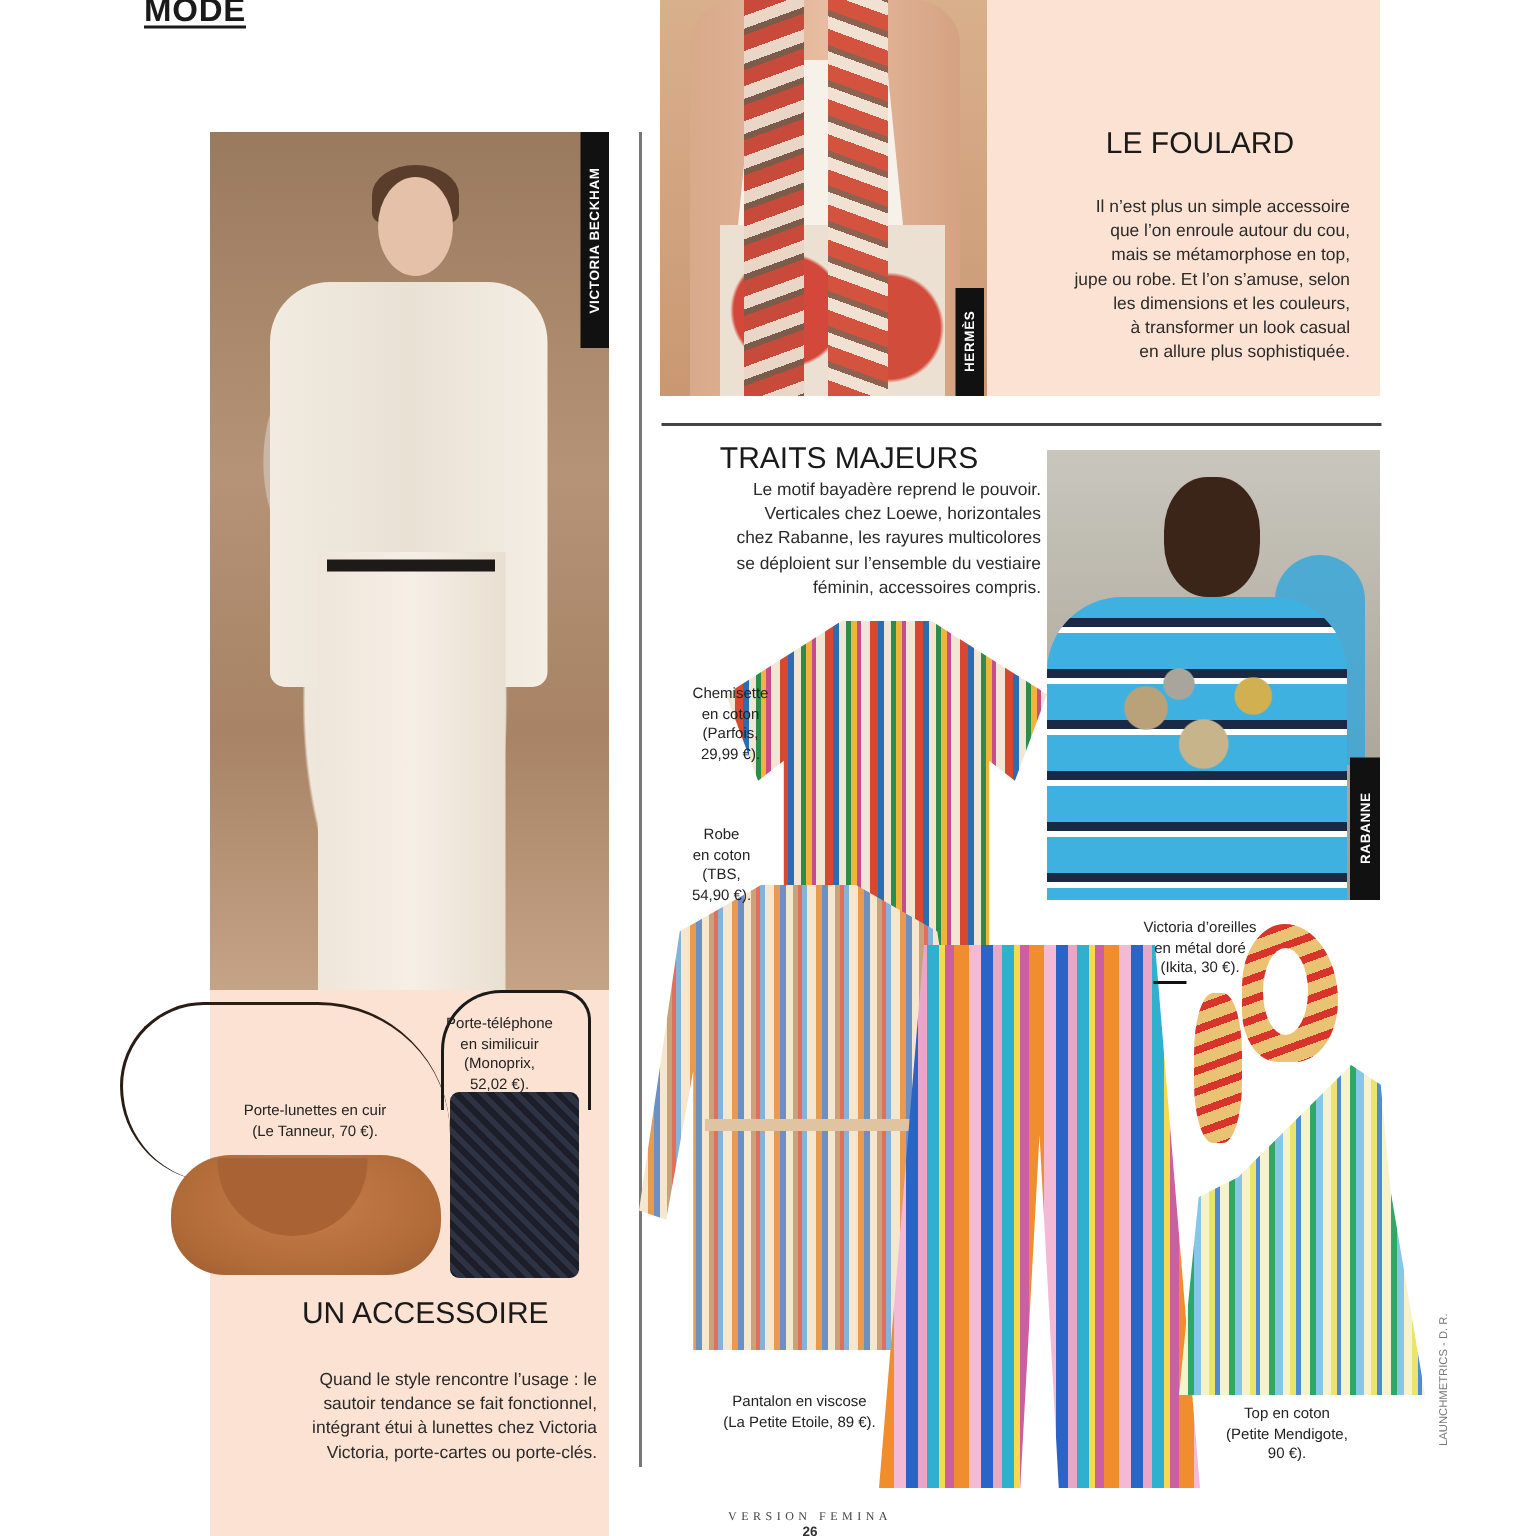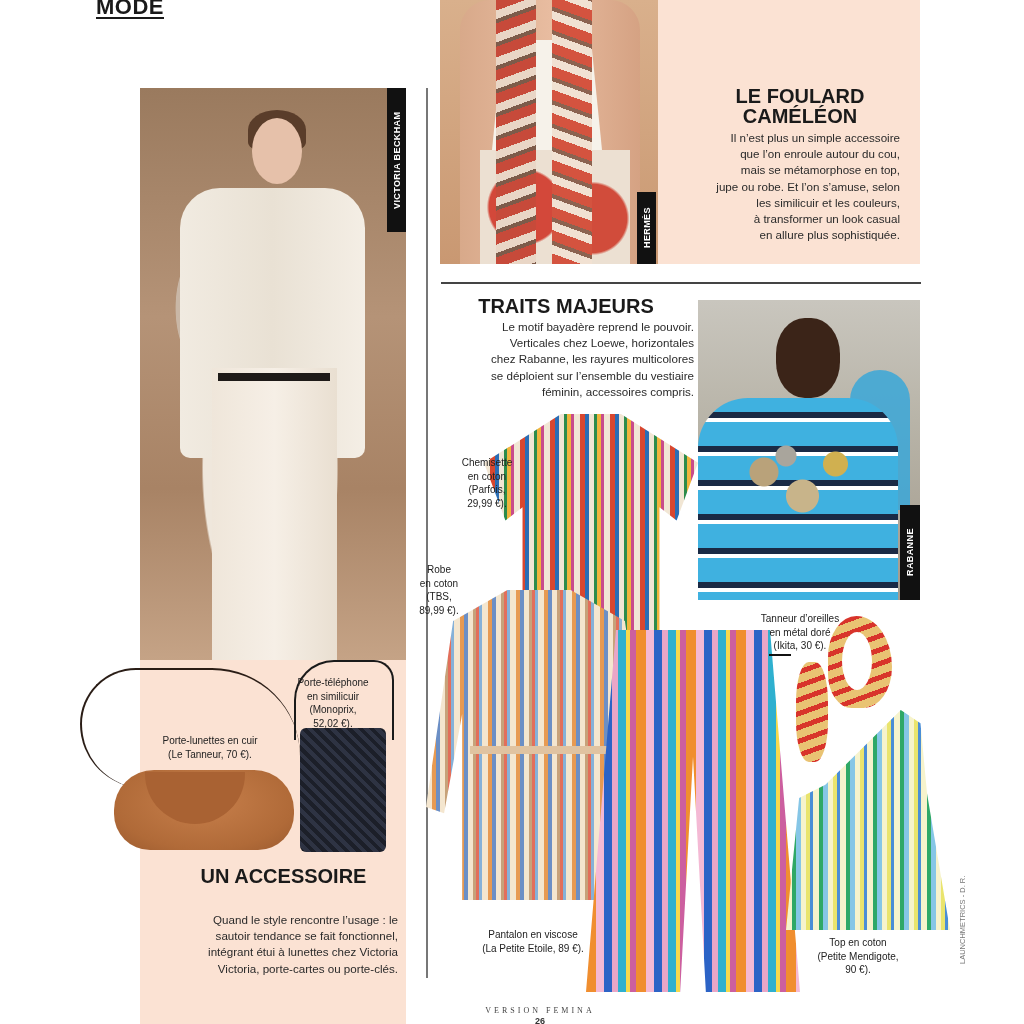--- a/index.html
+++ b/index.html
@@ -108,36 +108,36 @@
   .credit-tag {
     background: #111; color: #fff; font-size: 9px; font-weight: 700; letter-spacing: 0.4px;
     writing-mode: vertical-rl; transform: rotate(180deg);
     display: flex; align-items: center; justify-content: center;
   }
   .tag-vb { left: 387px; top: 88px; width: 19px; height: 144px; }
   .tag-hermes { left: 637px; top: 192px; width: 19px; height: 72px; }
   .tag-rabanne { left: 900px; top: 505px; width: 20px; height: 95px; }
 
   
-  .headline { font-weight: 700; text-align: center; line-height: 1.0; color: #1a1a1a; }
+  .headline { font-weight: 400; text-align: center; line-height: 1.0; color: #1a1a1a; }
   .body-text { text-align: right; font-size: 11.6px; line-height: 16.2px; color: #2a2a2a; }
 
   .foulard-title { left: 680px; top: 86px; width: 240px; font-size: 20px; }
   .foulard-body { left: 678px; top: 130px; width: 222px; }
 
   .traits-title { left: 440px; top: 296px; width: 252px; font-size: 20px; }
   .traits-body { left: 440px; top: 319px; width: 254px; font-size: 11.6px; line-height: 16.2px; }
 
   .accessoire-title { left: 140px; top: 866px; width: 287px; font-size: 20px; }
   .accessoire-body { left: 148px; top: 912px; width: 250px; }
 
   
   .caption { font-size: 10px; line-height: 13.5px; text-align: center; color: #222; }
   .cap-chemisette { left: 440px; top: 456px; width: 94px; }
-  .cap-robe { left: 406px; top: 550px; width: 66px; margin-top: 13px; }
+  .cap-robe { left: 448px; top: 550px; width: 66px; }
   .cap-boucles { left: 750px; top: 612px; width: 100px; }
   .cap-boucles-underline { left: 769px; top: 654px; width: 22px; height: 2px; background: #111; }
   .cap-telephone { left: 288px; top: 676px; width: 90px; }
   .cap-lunettes { left: 150px; top: 734px; width: 120px; }
   .cap-pantalon { left: 470px; top: 928px; width: 126px; }
   .cap-top { left: 812px; top: 936px; width: 92px; }
 
   
   .vline { left: 426px; top: 88px; width: 1.5px; height: 890px; background: #777; }
   .hline { left: 441px; top: 282px; width: 480px; height: 1.5px; background: #444; }
@@ -254,28 +254,27 @@
   <div class="body"></div>
   <div class="skirt"></div>
   <div class="halter"></div>
   <div class="scarf"></div>
   <div class="scarf2"></div>
 </div>
 <div class="abs credit-tag tag-hermes">HERMÈS</div>
 
 <div class="abs headline foulard-title">
   <div>LE FOULARD</div>
-  <div>CAMÉLÉON</div>
 </div>
 <div class="abs body-text foulard-body">
   <div>Il n’est plus un simple accessoire</div>
   <div>que l’on enroule autour du cou,</div>
   <div>mais se métamorphose en top,</div>
   <div>jupe ou robe. Et l’on s’amuse, selon</div>
-  <div>les similicuir et les couleurs,</div>
+  <div>les dimensions et les couleurs,</div>
   <div>à transformer un look casual</div>
   <div>en allure plus sophistiquée.</div>
 </div>
 
 <div class="abs headline traits-title">TRAITS MAJEURS</div>
 <div class="abs body-text traits-body">
   <div>Le motif bayadère reprend le pouvoir.</div>
   <div>Verticales chez Loewe, horizontales</div>
   <div>chez Rabanne, les rayures multicolores</div>
   <div>se déploient sur l’ensemble du vestiaire</div>
@@ -301,24 +300,24 @@
 <div class="abs caption cap-chemisette">
   <div>Chemisette</div>
   <div>en coton</div>
   <div>(Parfois,</div>
   <div>29,99 €).</div>
 </div>
 <div class="abs caption cap-robe">
   <div>Robe</div>
   <div>en coton</div>
   <div>(TBS,</div>
-  <div>89,99 €).</div>
+  <div>54,90 €).</div>
 </div>
 <div class="abs caption cap-boucles">
-  <div>Tanneur d’oreilles</div>
+  <div>Victoria d’oreilles</div>
   <div>en métal doré</div>
   <div>(Ikita, 30 €).</div>
 </div>
 <div class="abs cap-boucles-underline"></div>
 <div class="abs caption cap-pantalon">
   <div>Pantalon en viscose</div>
   <div>(La Petite Etoile, 89 €).</div>
 </div>
 <div class="abs caption cap-top">
   <div>Top en coton</div>

